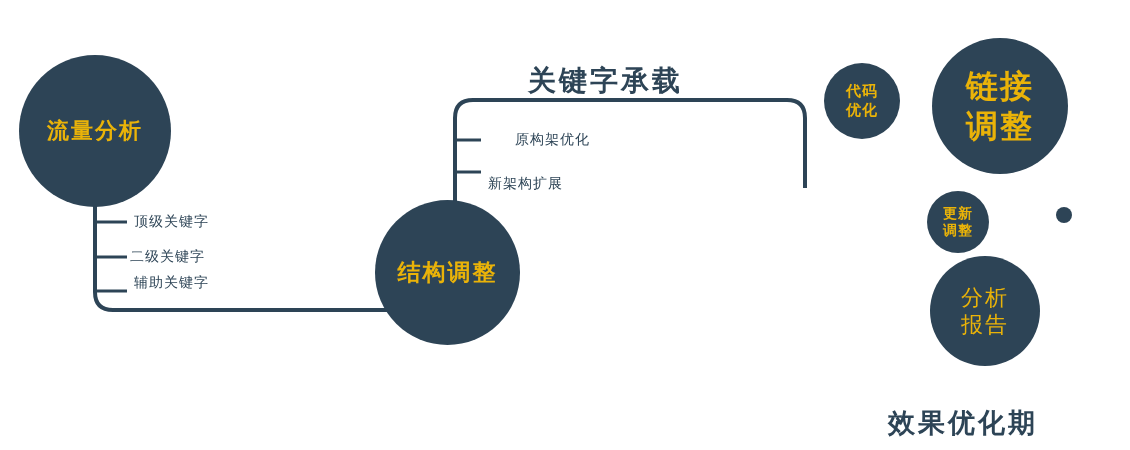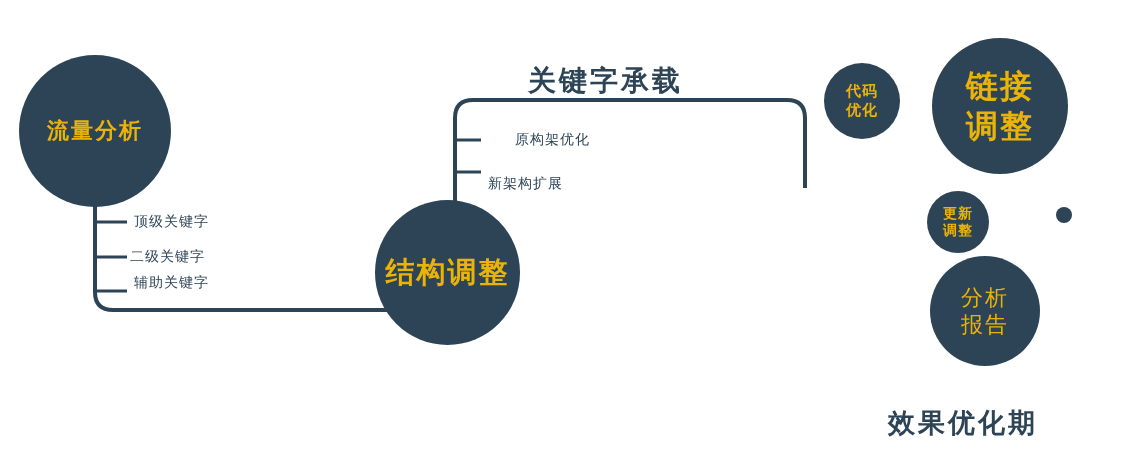--- a/index.html
+++ b/index.html
@@ -30,21 +30,21 @@
     background: var(--navy);
     color: #eab308;
     display: flex;
     flex-direction: column;
     justify-content: center;
     line-height: 1.25;
     letter-spacing: 2px;
     text-align: center;
   }
   .node-traffic      { left: 19px;  top: 55px;  width: 152px; height: 152px; font-size: 22px; font-weight: 600; }
-  .node-structure    { left: 375px; top: 200px; width: 145px; height: 145px; font-size: 29px; font-weight: 600; }
+  .node-structure    { left: 375px; top: 200px; width: 145px; height: 145px; font-size: 23px; font-weight: 600; }
   .node-tracking     { left: 764px; top: 182px; width: 108px; height: 108px; font-size: 22px; font-weight: 600; }
   .node-code         { left: 824px; top: 63px;  width: 76px;  height: 76px;  font-size: 15px; font-weight: 600; letter-spacing: 1px; }
   .node-link         { left: 932px; top: 38px;  width: 136px; height: 136px; font-size: 32px; font-weight: 600; }
   .node-update       { left: 927px; top: 191px; width: 62px;  height: 62px;  font-size: 14px; font-weight: 700; letter-spacing: 1px; }
   .node-report       { left: 930px; top: 256px; width: 110px; height: 110px; font-size: 22px; font-weight: 400; }
   .dot {
     position: absolute;
     left: 1056px; top: 207px;
     width: 16px; height: 16px;
     border-radius: 50%;

